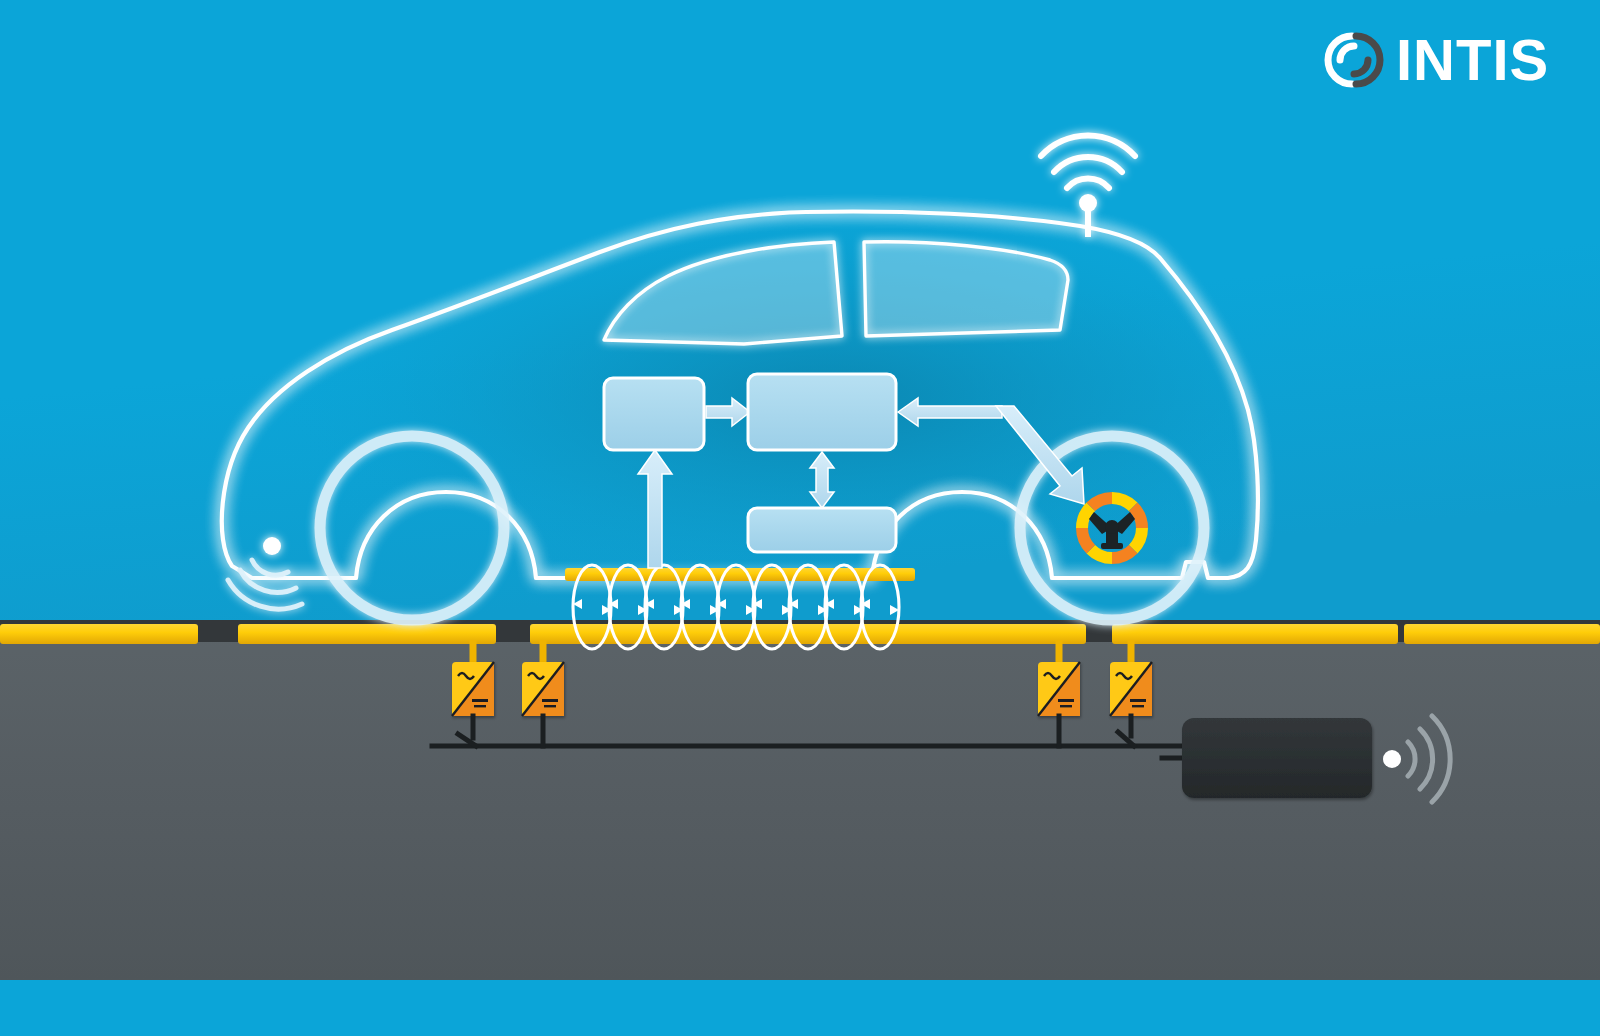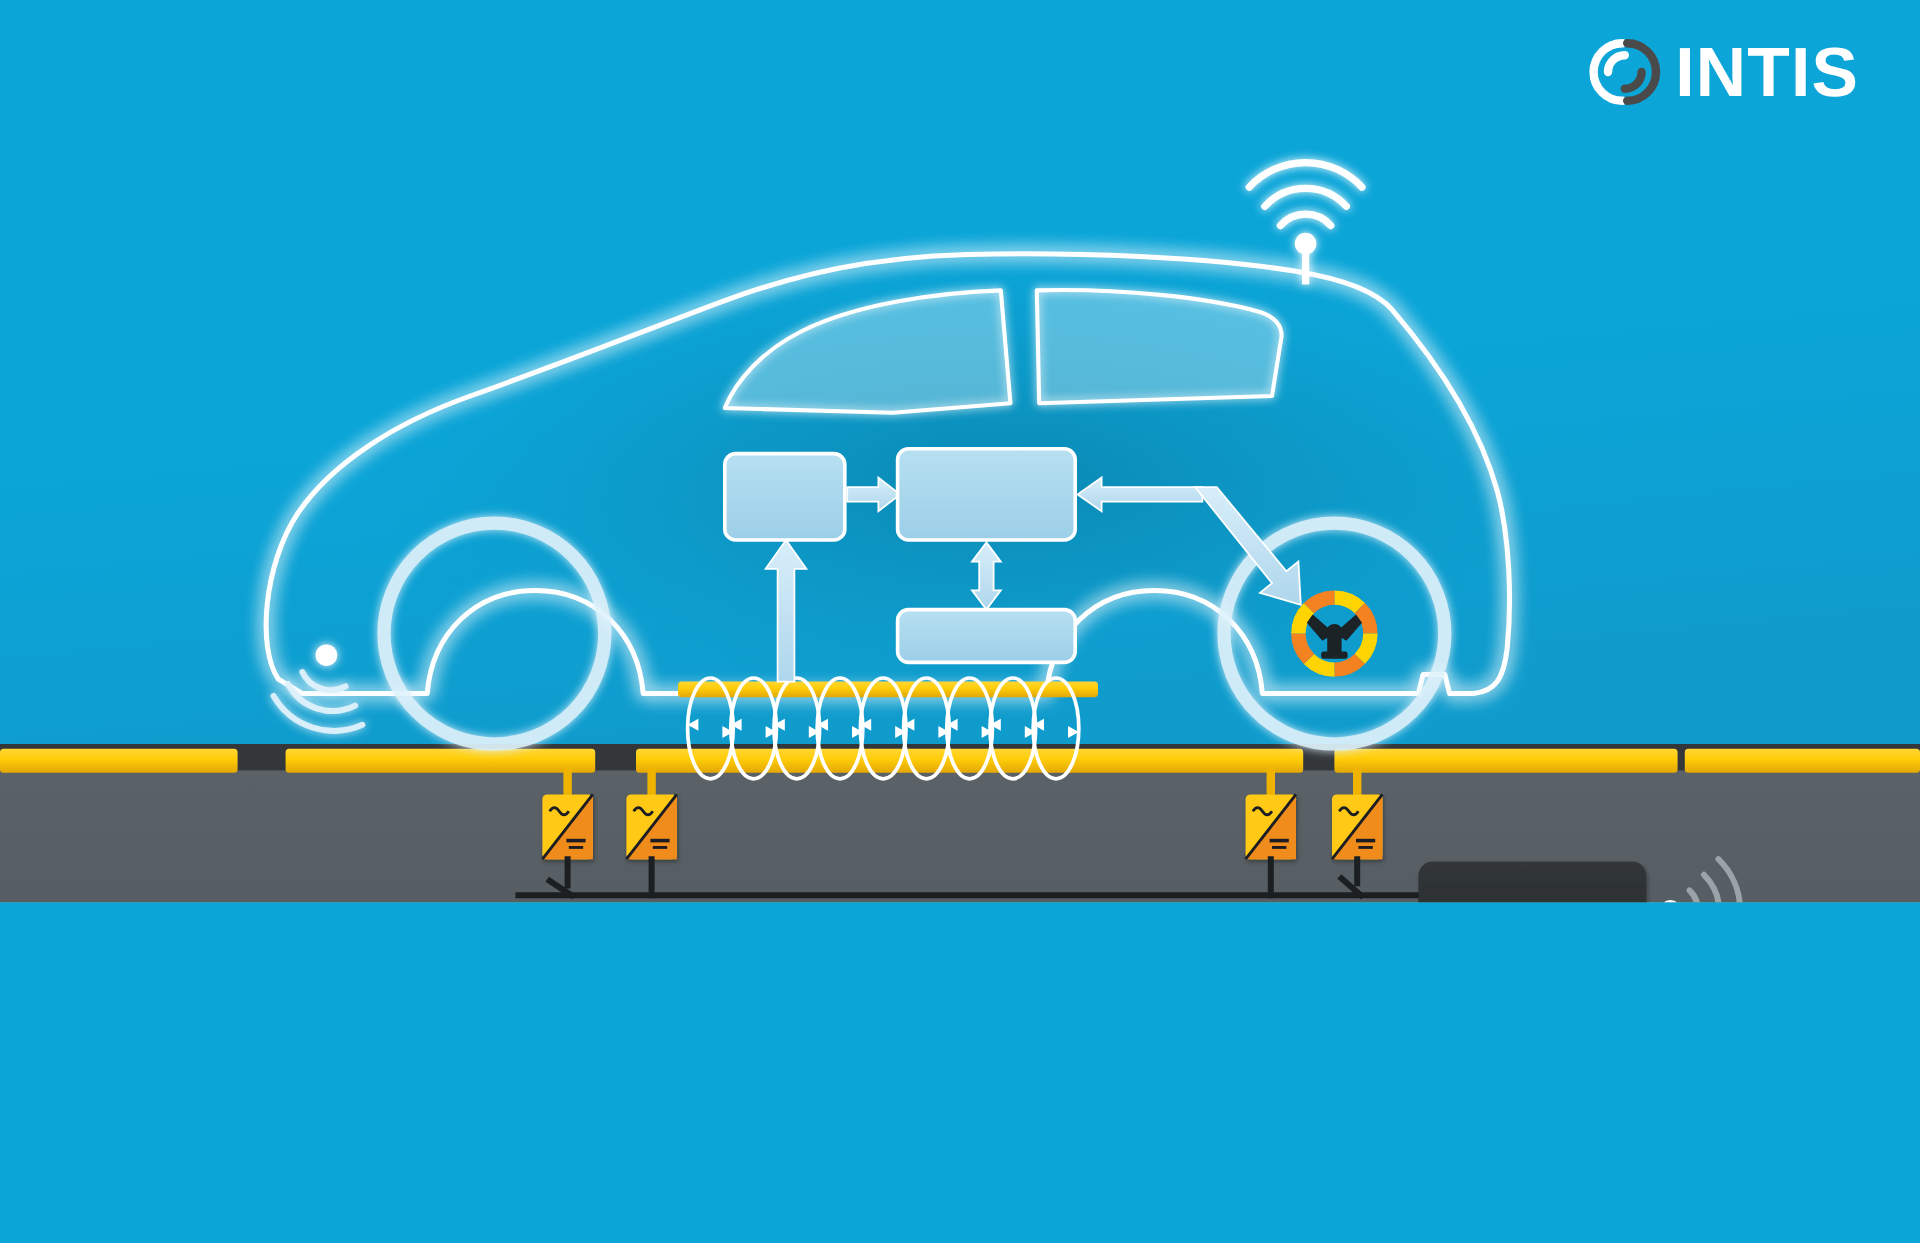--- a/index.html
+++ b/index.html
@@ -1,17 +1,17 @@
 <!DOCTYPE html>
 <html><head>
 <meta charset="utf-8">
 <style>
   html,body{margin:0;padding:0;background:#0ba5d8;}
   body{font-family:"Liberation Sans",sans-serif;}
-  #stage{position:relative;width:1600px;height:752px;overflow:hidden;background:#86efac;text-align:center;}
+  #stage{position:relative;width:1600px;height:980px;overflow:hidden;background:#ec4899;text-align:center;}
   #scene{position:absolute;left:0;top:0;width:1600px;height:1036px;}
   .logo-text{font-family:"Liberation Sans",sans-serif;font-weight:bold;font-size:58px;fill:#ffffff;letter-spacing:1px;}
 </style>
 </head>
 <body>
 
 <div id="stage">
 <svg id="scene" viewBox="0 0 1600 1036" xmlns="http://www.w3.org/2000/svg">
 
   <defs>

